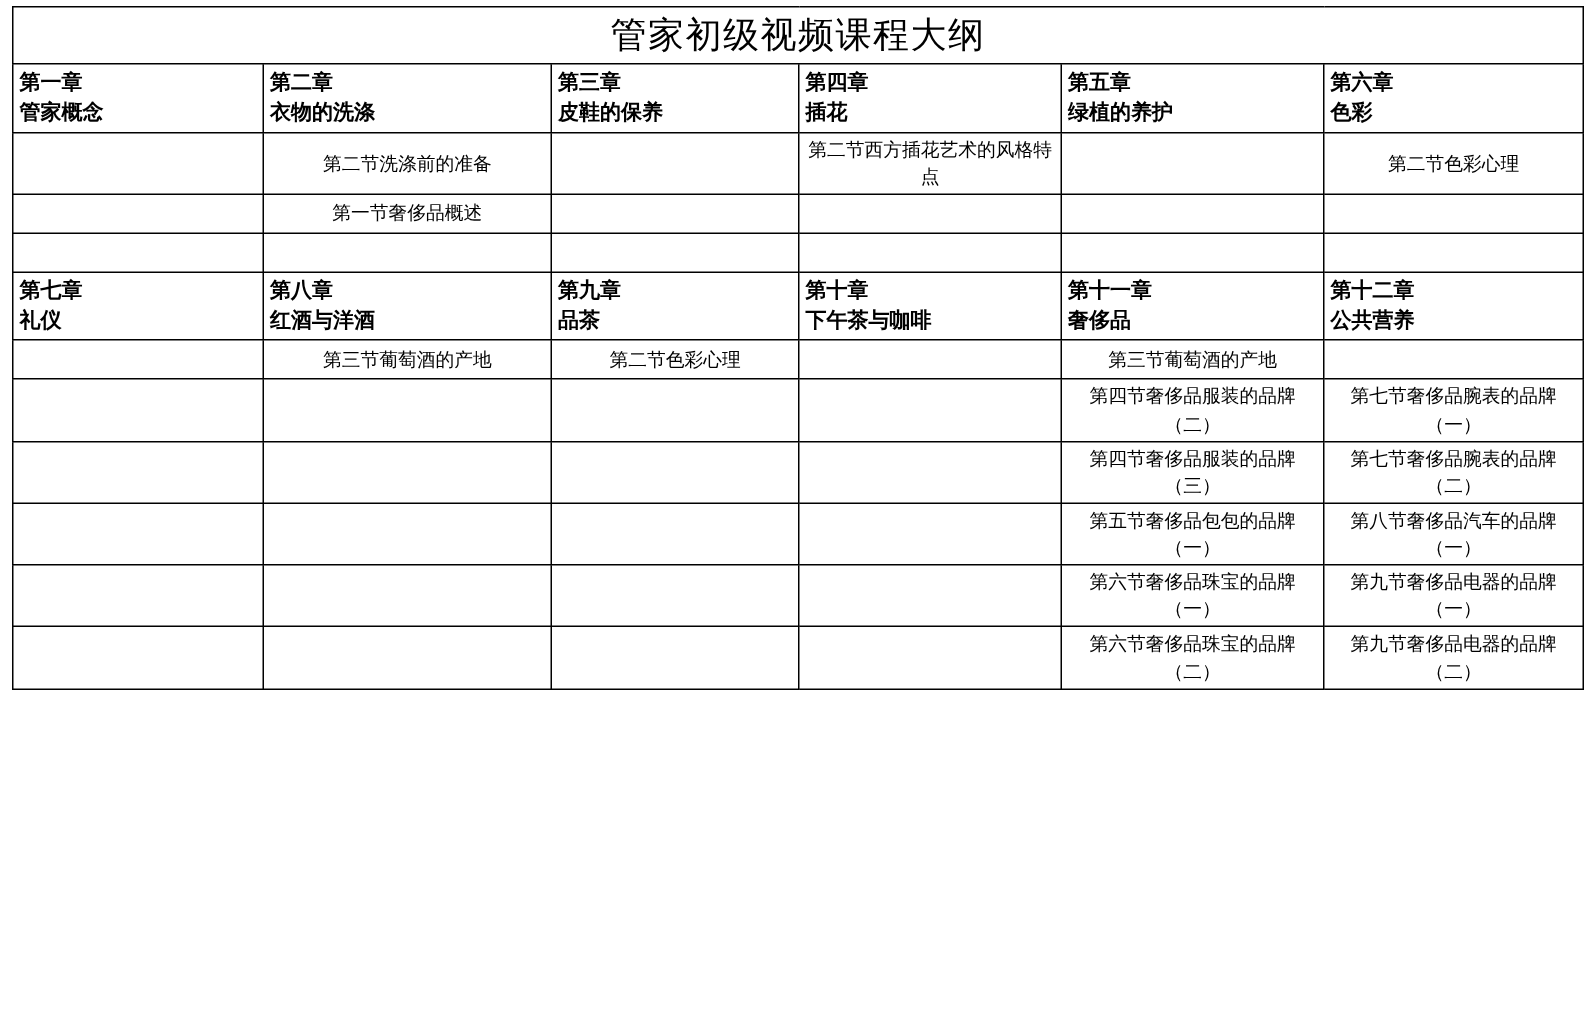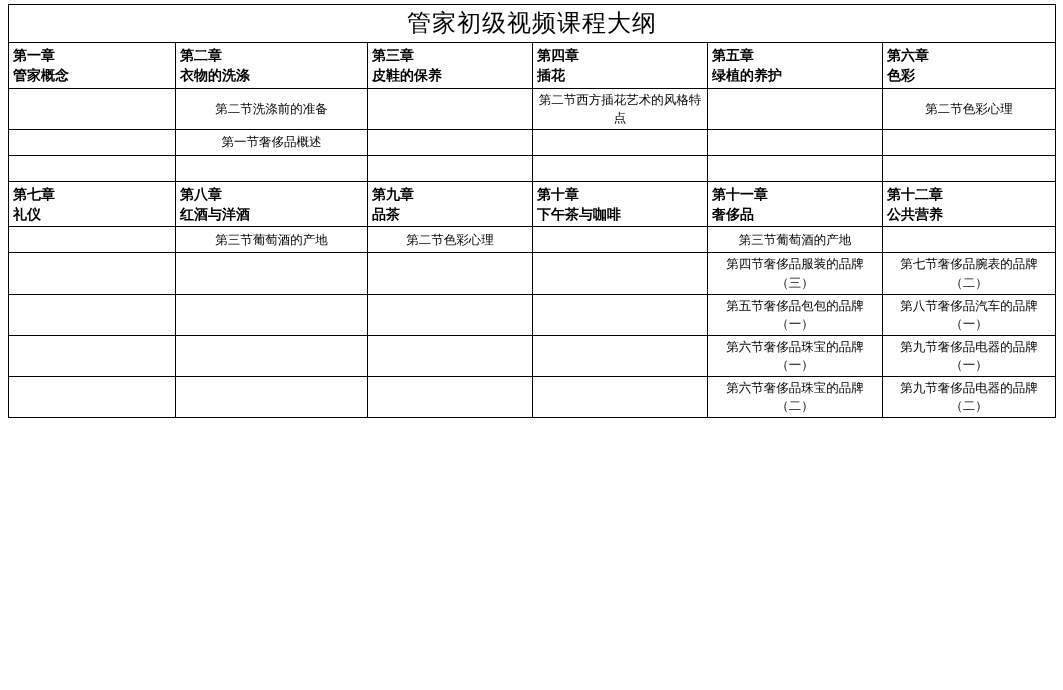--- a/index.html
+++ b/index.html
@@ -143,20 +143,28 @@
         <td class="section-cell">第二节色彩心理</td>
         <td class="section-cell"></td>
         <td class="section-cell">第三节葡萄酒的产地</td>
         <td class="section-cell"></td>
       </tr>
       <tr>
         <td class="section-cell"></td>
         <td class="section-cell"></td>
         <td class="section-cell"></td>
         <td class="section-cell"></td>
+        <td class="section-cell">第四节奢侈品服装的品牌（二）</td>
+        <td class="section-cell">第七节奢侈品腕表的品牌（一）</td>
+      </tr>
+      <tr>
+        <td class="section-cell"></td>
+        <td class="section-cell"></td>
+        <td class="section-cell"></td>
+        <td class="section-cell"></td>
         <td class="section-cell">第四节奢侈品服装的品牌（三）</td>
         <td class="section-cell">第七节奢侈品腕表的品牌（二）</td>
       </tr>
       <tr>
         <td class="section-cell"></td>
         <td class="section-cell"></td>
         <td class="section-cell"></td>
         <td class="section-cell"></td>
         <td class="section-cell">第五节奢侈品包包的品牌（一）</td>
         <td class="section-cell">第八节奢侈品汽车的品牌（一）</td>

